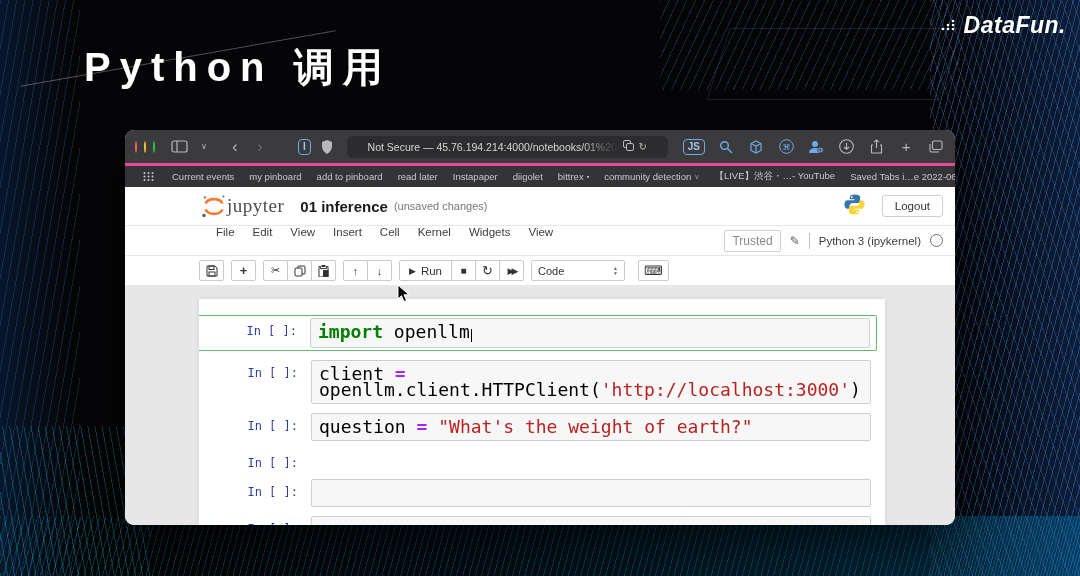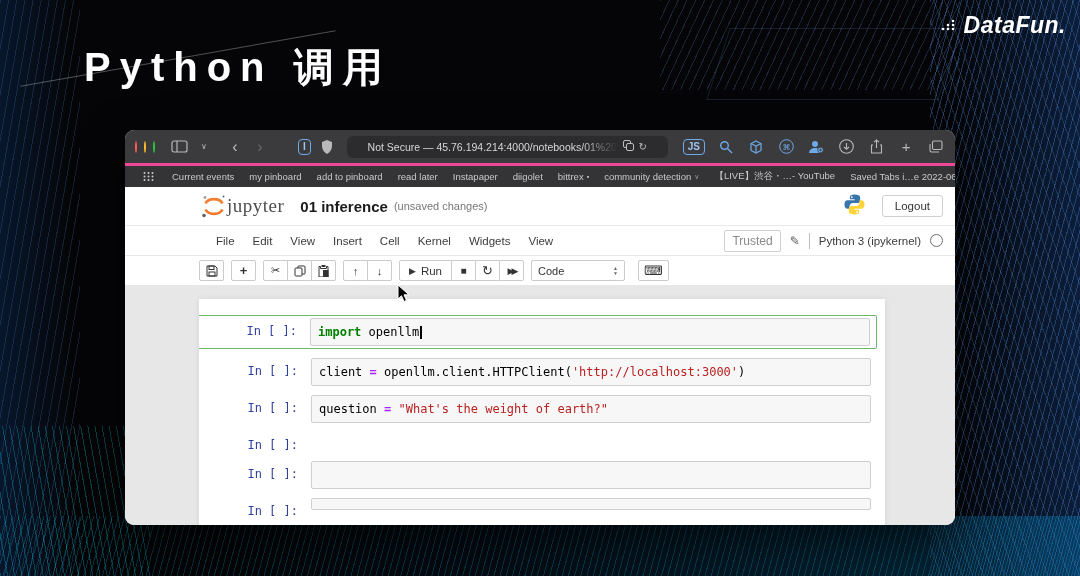--- a/index.html
+++ b/index.html
@@ -57,21 +57,21 @@
   
   .nb-header{background:#fff;height:38px;display:flex;align-items:center;padding:0 12px 0 76px;border-bottom:1px solid #e9e9e9;}
   .jp-logo{display:flex;align-items:flex-end;gap:2px;}
   .jp-brand{font-size:19px;color:#4e4e4e;letter-spacing:.5px;font-family:"Liberation Serif",serif;}
   .nb-title{margin-left:16px;font-size:15px;color:#1a1a1a;font-weight:bold;}
   .nb-status{margin-left:6px;font-size:11px;color:#777;}
   .nb-header-right{margin-left:auto;display:flex;align-items:center;gap:16px;}
   .logout-btn{border:1px solid #cfcfcf;border-radius:3px;background:#fff;font-size:11.5px;color:#333;
               padding:4px 12px;font-family:inherit;}
   
-  .menubar{background:#fff;height:29px;display:flex;align-items:center;padding:0 12px 0 82px;
+  .menubar{background:#fff;height:29px;display:flex;padding:0 12px 0 82px;
            border-bottom:1px solid #e7e7e7;font-size:11.5px;color:#3c3c3c;}
   .menu-item{padding:0 9px;cursor:default;}
   .menu-right{margin-left:auto;display:flex;align-items:center;gap:9px;}
   .trusted{border:1px solid #cfcfcf;border-radius:2px;color:#8a8a8a;font-size:12px;padding:3px 7px;background:#fff;}
   .pencil{color:#555;font-size:12px;}
   .vdiv{width:1px;height:16px;background:#bfbfbf;}
   .kernel-name{font-size:11.5px;color:#3c3c3c;}
   .kernel-ind{width:11px;height:11px;border:1.6px solid #6d6d6d;border-radius:50%;}
   
   .nbtoolbar{background:#fff;height:29px;display:flex;align-items:center;gap:7px;padding:0 12px 0 74px;}
@@ -89,21 +89,21 @@
              justify-content:space-between;padding:0 6px;font-size:11px;color:#333;box-sizing:border-box;background:#fff;}
   .updown{display:flex;flex-direction:column;font-size:5px;line-height:4.5px;color:#666;}
   
   .nb-body{background:#e7e7e7;height:245px;position:relative;overflow:hidden;}
   .nb-container{position:absolute;left:74px;top:14px;width:686px;height:260px;background:#fff;
                 box-shadow:0 0 6px rgba(0,0,0,.08);padding-top:16px;box-sizing:border-box;overflow:hidden;}
   .cell{display:flex;align-items:flex-start;margin:0 14px 9px 0;}
   .prompt{flex:0 0 112px;text-align:right;padding:6px 13px 0 0;font-family:"DejaVu Sans Mono",monospace;
           font-size:12px;color:#303f9f;box-sizing:border-box;white-space:nowrap;}
   .codebox{flex:1;border:1px solid #cfcfcf;background:#f7f7f7;border-radius:2px;padding:5px 7px;
-           font-family:"DejaVu Sans Mono",monospace;font-size:12px;line-height:16px;color:#000;}
+           font-family:"DejaVu Sans Mono",monospace;font-size:18px;line-height:16px;color:#000;}
   .cell.selected{border:1px solid #66bb6a;border-left:5px solid #66bb6a;border-radius:2px;
                  margin:0 8px 9px -6px;padding:2px 6px 2px 0;}
   .tok-kw{color:#008000;font-weight:bold;}
   .tok-bi{color:#008000;}
   .tok-op{color:#aa22ff;font-weight:bold;}
   .tok-str{color:#ba2121;}
   .caret{display:inline-block;width:1.5px;height:13px;background:#000;vertical-align:text-bottom;margin-left:1px;}
   
   .cursor{position:absolute;left:397px;top:284px;z-index:50;}
 </style>

